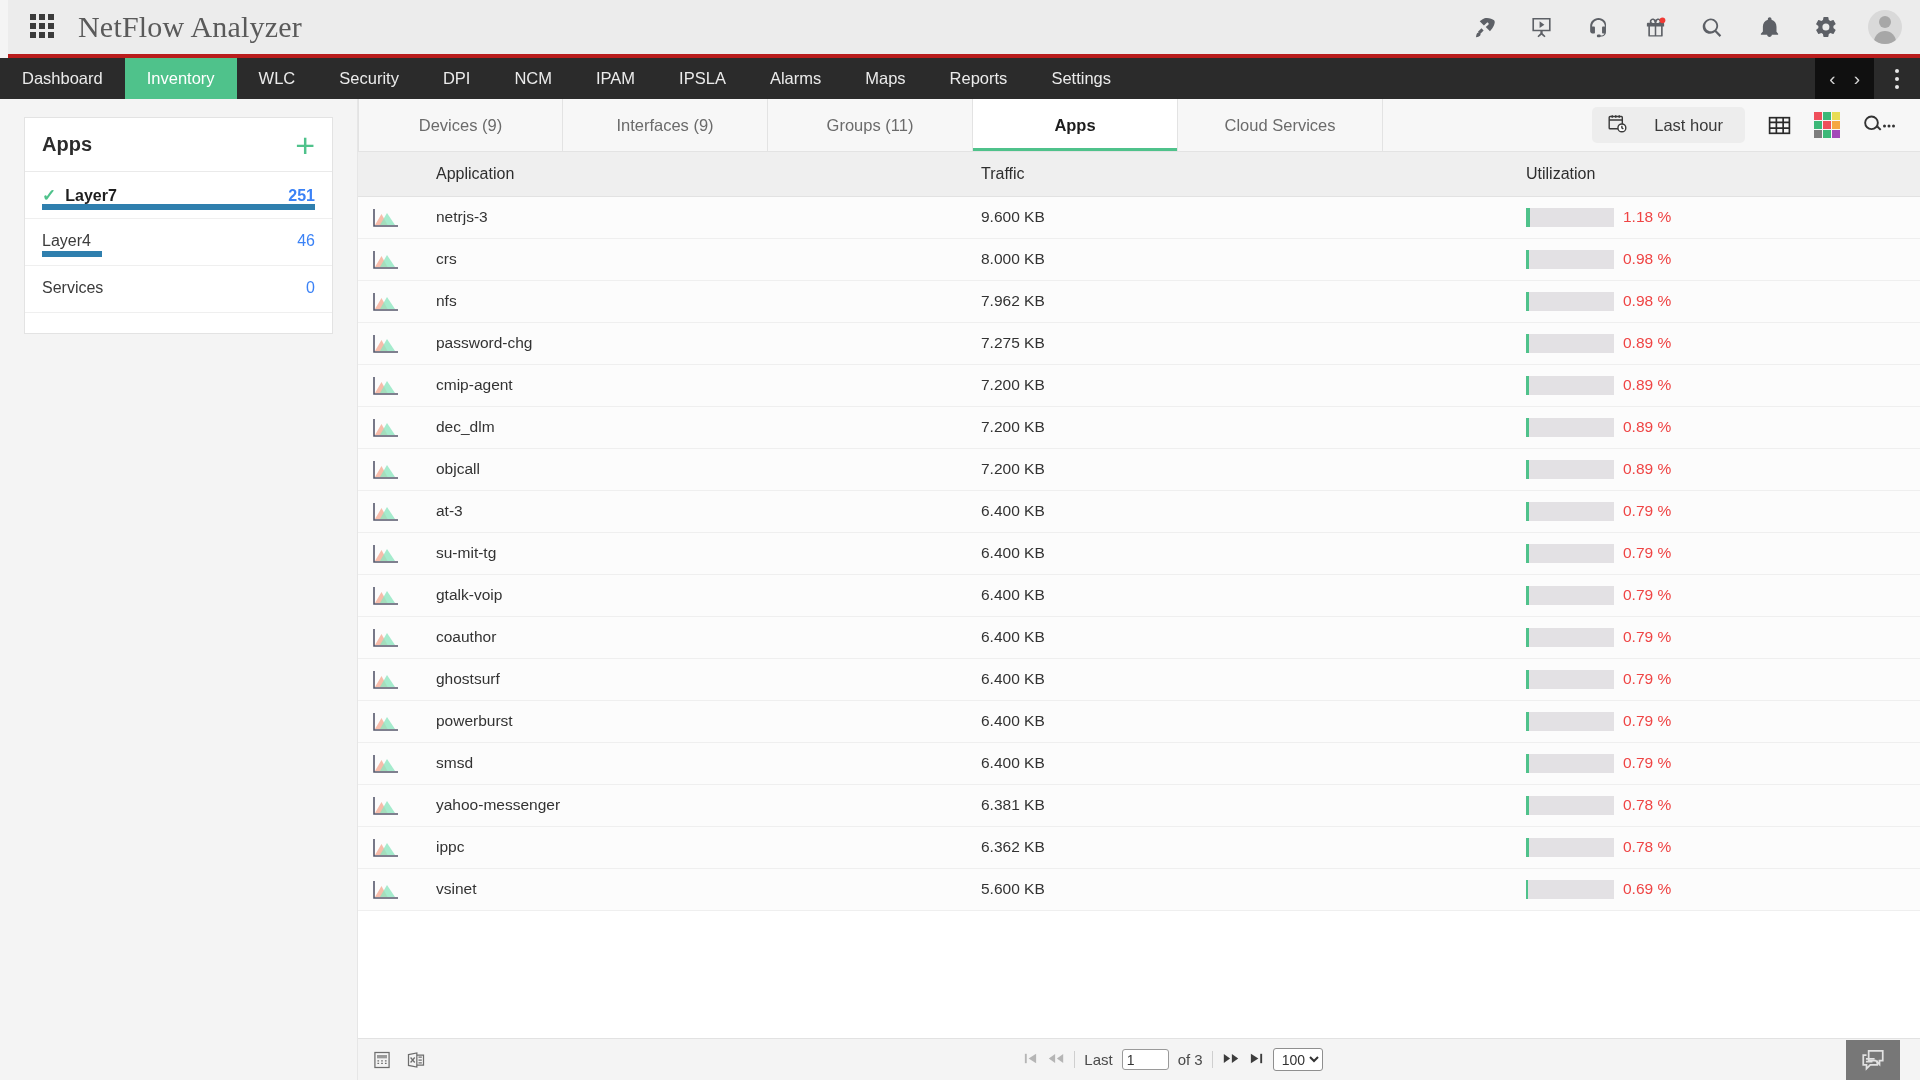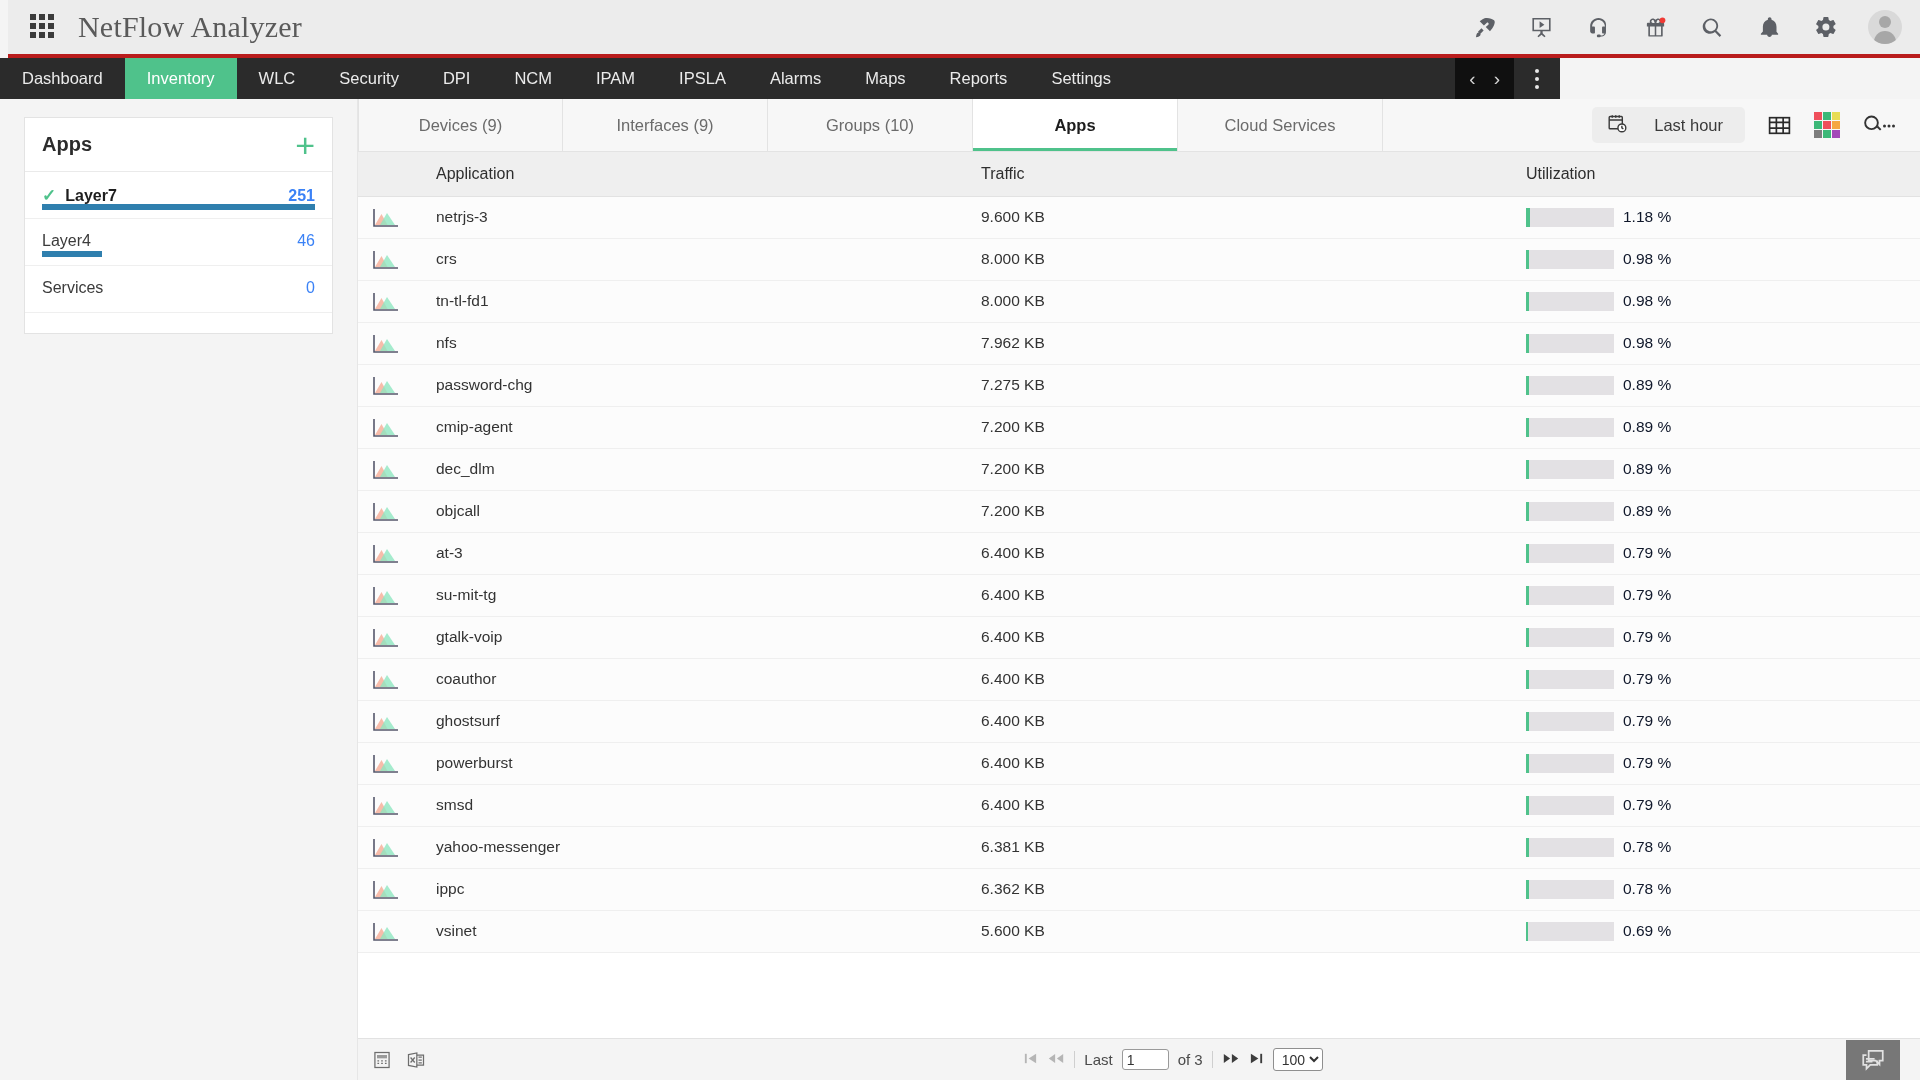--- a/index.html
+++ b/index.html
@@ -44,21 +44,21 @@
     width: 34px; height: 34px; border-radius: 50%;
     background: #d9d9d9; position: relative; overflow: hidden; cursor: pointer;
   }
   .avatar::before { content:""; position:absolute; width:12px; height:12px; border-radius:50%;
     background:#a7a7a7; left:11px; top:6px; }
   .avatar::after { content:""; position:absolute; width:22px; height:13px;
     border-radius: 11px 11px 0 0; background:#a7a7a7; left:6px; top:21px; }
 
   
   .navbar {
-    height: 41px; width: 1560px;
+    height: 41px; width: 1920px;
     background: #2b2b2b;
     display: flex; align-items: stretch; text-align: center;
   }
   .navitem {
     color: #ebebeb; font-size: 16.5px;
     display: flex; align-items: center;
     padding: 0 22px; cursor: pointer; white-space: nowrap;
   }
   .navitem.active { background: #4fc28b; color: #fff; }
   .nav-right { margin-left: auto; display: flex; align-items: stretch; }
@@ -140,21 +140,21 @@
   .c-icon { width: 78px; }
   .c-app  { width: 545px; }
   .c-traf { width: 545px; }
   .c-util { }
   tbody tr { height: 42px; border-bottom: 1px solid #efefef; background: #fcfcfc; }
   tbody td { font-size: 15.5px; color: #333; }
   .chart-ic { width: 26px; height: 21px; position: relative; display: block; margin-left: 14px; }
   .bar-wrap { display: flex; align-items: center; gap: 9px; }
   .util-track { width: 88px; height: 19px; background: #e3e1e4; position: relative; }
   .util-fill { position: absolute; left: 0; top: 0; bottom: 0; background: #4fc28b; }
-  .util-pct { font-size: 15.5px; color: #0f172a; }
+  .util-pct { font-size: 15.5px; color: #ef4444; }
 
   
   .footer {
     height: 42px; background: #f4f4f4; border-top: 1px solid #e2e2e2;
     display: flex; align-items: center; padding: 0 0 0 14px; position: relative;
   }
   .foot-left { display: flex; align-items: center; gap: 14px; }
   .fic { cursor: pointer; display: flex; }
   .pager { margin: 0 auto; display: flex; align-items: center; gap: 9px;
            font-size: 15px; color: #4a4a4a; }
@@ -304,21 +304,21 @@
       <div class="side-foot"></div>
     </div>
   </div>
 
   <div class="main">
 
     <div class="tabrow">
       <div class="tabs">
         <div class="tab">Devices (9)</div>
         <div class="tab">Interfaces (9)</div>
-        <div class="tab">Groups (10)</div>
+        <div class="tab">Groups (11)</div>
         <div class="tab active">Apps</div>
         <div class="tab">Cloud Services</div>
       </div>
 
       <div class="tool-area">
         <div class="timepill">
           <span>
             <svg viewBox="0 0 24 24" width="21" height="21" fill="none" stroke="#3a3a3a" stroke-width="1.6">
               <rect x="2.5" y="4" width="15" height="14" rx="1"></rect>
               <path d="M2.5 8h15M6 2.5v3M10 2.5v3M14 2.5v3"></path>
@@ -392,39 +392,20 @@
             </tr>
             <tr>
               <td>
                 <span class="chart-ic"><svg viewBox="0 0 26 21" width="26" height="21">
                     <path d="M2 2v17h24" stroke="#55576b" stroke-width="1.6" fill="none"></path>
                     <path d="M3 18l6.5-11 6 11z" fill="#f6b09b" opacity=".85"></path>
                     <path d="M8 18l7-12 8 12z" fill="#8fe6c0" opacity=".8"></path>
                   </svg></span>
               </td>
               <td>crs</td>
-              <td>8.000 KB</td>
-              <td>
-                <span class="bar-wrap">
-                  <span class="util-track">
-                    <span class="util-fill" style="width:3.7372881355932206%"></span>
-                  </span>
-                  <span class="util-pct">0.98 %</span>
-                </span>
-              </td>
-            </tr>
-            <tr>
-              <td>
-                <span class="chart-ic"><svg viewBox="0 0 26 21" width="26" height="21">
-                    <path d="M2 2v17h24" stroke="#55576b" stroke-width="1.6" fill="none"></path>
-                    <path d="M3 18l6.5-11 6 11z" fill="#f6b09b" opacity=".85"></path>
-                    <path d="M8 18l7-12 8 12z" fill="#8fe6c0" opacity=".8"></path>
-                  </svg></span>
-              </td>
-              <td>tn-tl-fd1</td>
               <td>8.000 KB</td>
               <td>
                 <span class="bar-wrap">
                   <span class="util-track">
                     <span class="util-fill" style="width:3.7372881355932206%"></span>
                   </span>
                   <span class="util-pct">0.98 %</span>
                 </span>
               </td>
             </tr>

